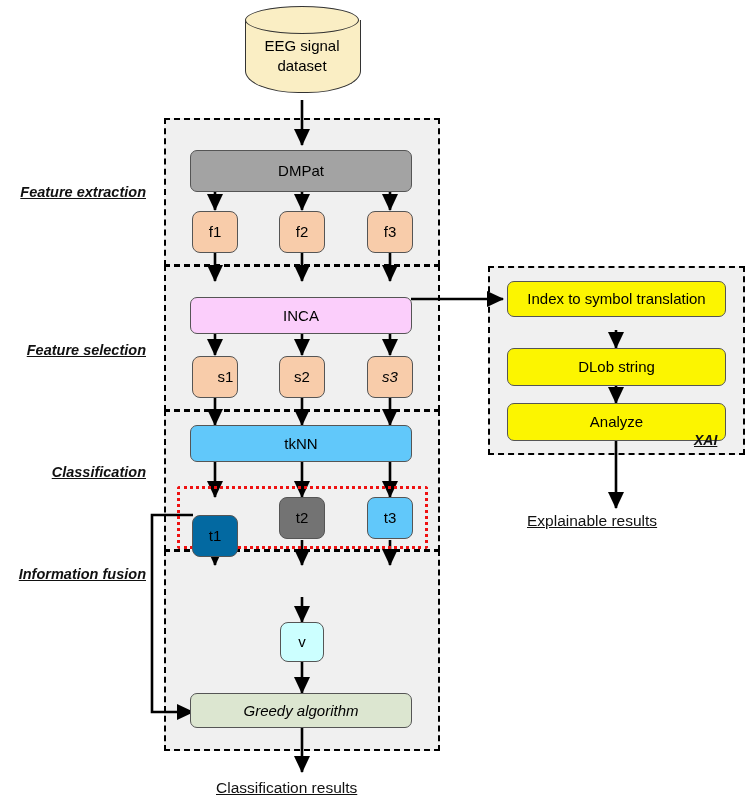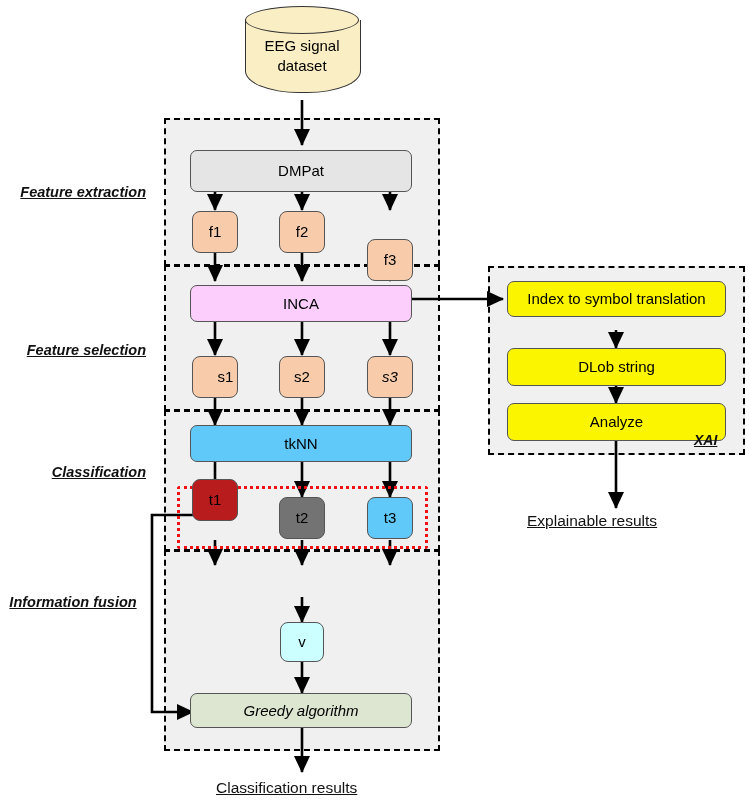--- a/index.html
+++ b/index.html
@@ -92,45 +92,45 @@
 
   <div class="cyl" style="left:245px;top:6px;width:114px;height:92px;">
     <div class="body"></div>
     <div class="top"></div>
     <div class="txt">
       <div>EEG signal</div>
       <div>dataset</div>
     </div>
   </div>
 
-  <div class="node" style="left:190px;top:150px;width:222px;height:42px;background:#e5e5e5;">DMPat</div>
+  <div class="node" style="left:190px;top:150px;width:222px;height:42px;background:#a3a3a3;">DMPat</div>
   <div class="node small" style="left:192px;top:211px;width:46px;height:42px;background:#F8CCAA;">f1</div>
   <div class="node small" style="left:279px;top:211px;width:46px;height:42px;background:#F8CCAA;">f2</div>
-  <div class="node small" style="left:367px;top:211px;width:46px;height:42px;background:#F8CCAA;margin-top:28px;">f3</div>
+  <div class="node small" style="left:367px;top:211px;width:46px;height:42px;background:#F8CCAA;">f3</div>
 
-  <div class="node" style="left:190px;top:285px;width:222px;height:37px;background:#FBCEFB;">INCA</div>
+  <div class="node" style="left:190px;top:297px;width:222px;height:37px;background:#FBCEFB;">INCA</div>
   <div class="node small" style="left:192px;top:356px;width:46px;height:42px;background:#F8CCAA;padding-left:21px;">s1</div>
   <div class="node small" style="left:279px;top:356px;width:46px;height:42px;background:#F8CCAA;">s2</div>
   <div class="node small" style="left:367px;top:356px;width:46px;height:42px;background:#F8CCAA;font-style:italic;">s3</div>
 
   <div class="node" style="left:190px;top:425px;width:222px;height:37px;background:#61C8FA;">tkNN</div>
   <div class="red-dotted" style="left:177px;top:486px;width:251px;height:63px;"></div>
-  <div class="node small" style="left:192px;top:479px;width:46px;height:42px;background:#b91c1c;">t1</div>
+  <div class="node small" style="left:192px;top:515px;width:46px;height:42px;background:#0369a1;">t1</div>
   <div class="node small" style="left:279px;top:497px;width:46px;height:42px;background:#737373;text-align:center;">t2</div>
   <div class="node small" style="left:367px;top:497px;width:46px;height:42px;background:#61C8FA;">t3</div>
 
   <div class="node small" style="left:280px;top:622px;width:44px;height:40px;background:#CCFFFF;">v</div>
   <div class="node" style="left:190px;top:693px;width:222px;height:35px;background:#DCE6D0;font-style:italic;">Greedy algorithm</div>
 
   <div class="node" style="left:507px;top:281px;width:219px;height:36px;background:#FCF500;">Index to symbol translation</div>
   <div class="node" style="left:507px;top:348px;width:219px;height:38px;background:#FCF500;">DLob string</div>
   <div class="node" style="left:507px;top:403px;width:219px;height:38px;background:#FCF500;">Analyze</div>
   <div class="xai-tag" style="left:694px;top:432px;">XAI</div>
 
   <div class="stage-label" style="left:4px;top:184px;width:142px;">Feature extraction</div>
   <div class="stage-label" style="left:4px;top:342px;width:142px;">Feature selection</div>
   <div class="stage-label" style="left:4px;top:464px;width:142px;">Classification</div>
-  <div class="stage-label" style="left:0px;top:594px;width:146px;text-align:center;">Information fusion</div>
+  <div class="stage-label" style="left:0px;top:566px;width:146px;">Information fusion</div>
 
   <div class="caption" style="left:527px;top:512px;">Explainable results</div>
   <div class="caption" style="left:216px;top:779px;">Classification results</div>
 
 </div>
 
 </body></html>

